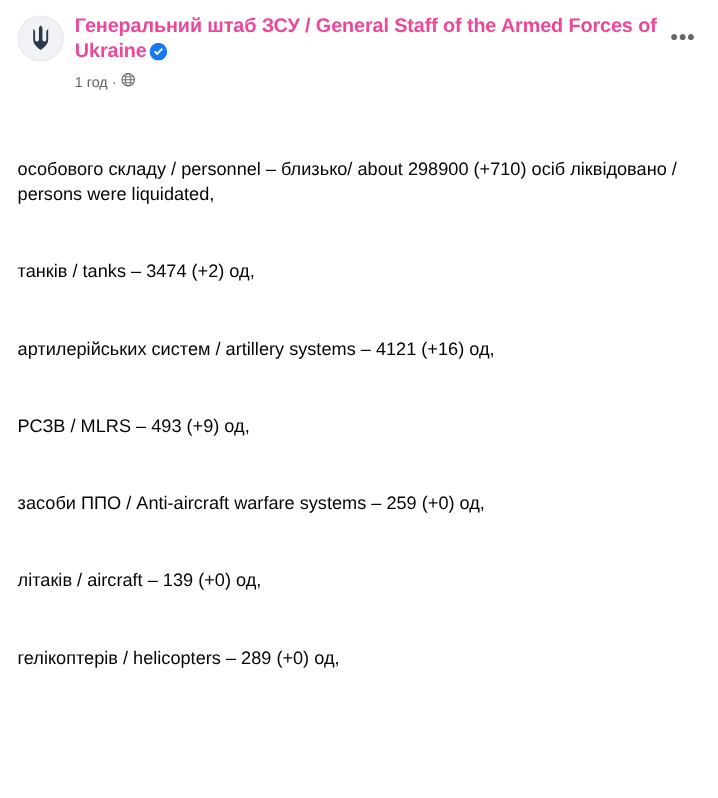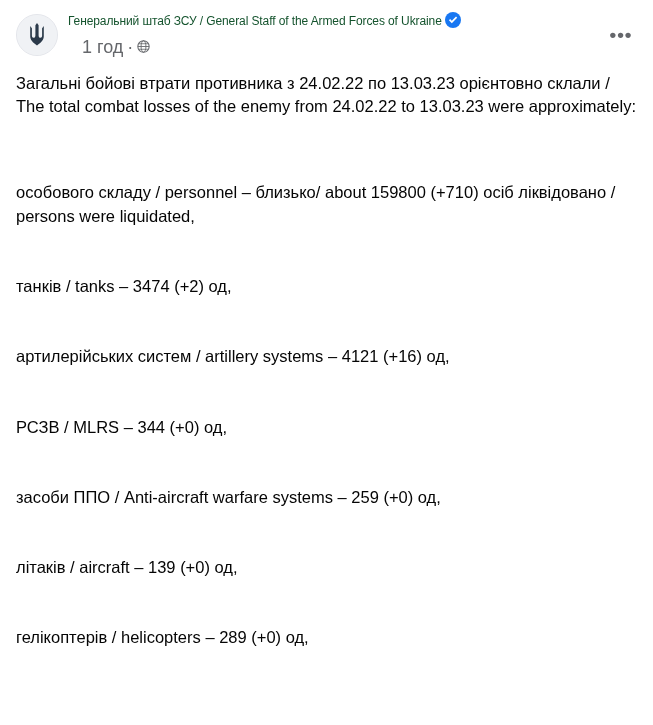--- a/index.html
+++ b/index.html
@@ -38,39 +38,38 @@
     margin-right: 10px;
     margin-top: 2px;
     overflow: hidden;
   }
   .avatar svg { display: block; }
   .header-text {
     flex: 1;
     padding-right: 40px;
   }
   .page-name {
-    font-size: 12px;
-    font-weight: normal;
+    font-size: 18px;
+    font-weight: bold;
     line-height: 1.3;
-    color: #14532d;
+    color: #ec4899;
     letter-spacing: -0.1px;
   }
   .verified {
     display: inline-block;
     vertical-align: -3px;
     margin-left: 3px;
   }
   .meta {
     margin-top: 4px;
-    font-size: 18px;
+    font-size: 13px;
     color: #65676b;
     display: flex;
-    align-items: flex-start;
+    align-items: flex-end;
     gap: 4px;
-    margin-left: 14px;
   }
   .meta .sep { color: #65676b; }
   .globe { display: inline-block; vertical-align: -2px; }
   .more-btn {
     position: absolute;
     right: 0;
     top: 6px;
     width: 32px;
     height: 32px;
     border-radius: 50%;
@@ -132,27 +131,26 @@
               <line x1="2.4" y1="4.6" x2="13.6" y2="4.6" stroke="#65676b" stroke-width="1"></line>
               <line x1="2.4" y1="11.4" x2="13.6" y2="11.4" stroke="#65676b" stroke-width="1"></line>
             </svg></span>
       </div>
     </div>
 
     <div class="more-btn">•••</div>
   </div>
 
   <div class="post-body">
-    <p class="para">Загальні бойові втрати противника з 24.02.22 по 13.03.23 орієнтовно склали / The total combat losses of the enemy from 24.02.22 to 13.03.23 were approximately:</p>
 
     <div class="para list">
-      <span class="line">особового складу / personnel – близько/ about 159800 (+710) осіб ліквідовано / persons were liquidated,</span>
+      <span class="line">особового складу / personnel – близько/ about 298900 (+710) осіб ліквідовано / persons were liquidated,</span>
       <span class="line">танків / tanks – 3474 (+2) од,</span>
       <span class="line">артилерійських систем / artillery systems – 4121 (+16) од,</span>
-      <span class="line">РСЗВ / MLRS – 344 (+0) од,</span>
+      <span class="line">РСЗВ / MLRS – 493 (+9) од,</span>
       <span class="line">засоби ППО / Anti-aircraft warfare systems – 259 (+0) од,</span>
       <span class="line">літаків / aircraft – 139 (+0) од,</span>
       <span class="line">гелікоптерів / helicopters – 289 (+0) од,</span>
       
       
       
       
       
     </div>
 

